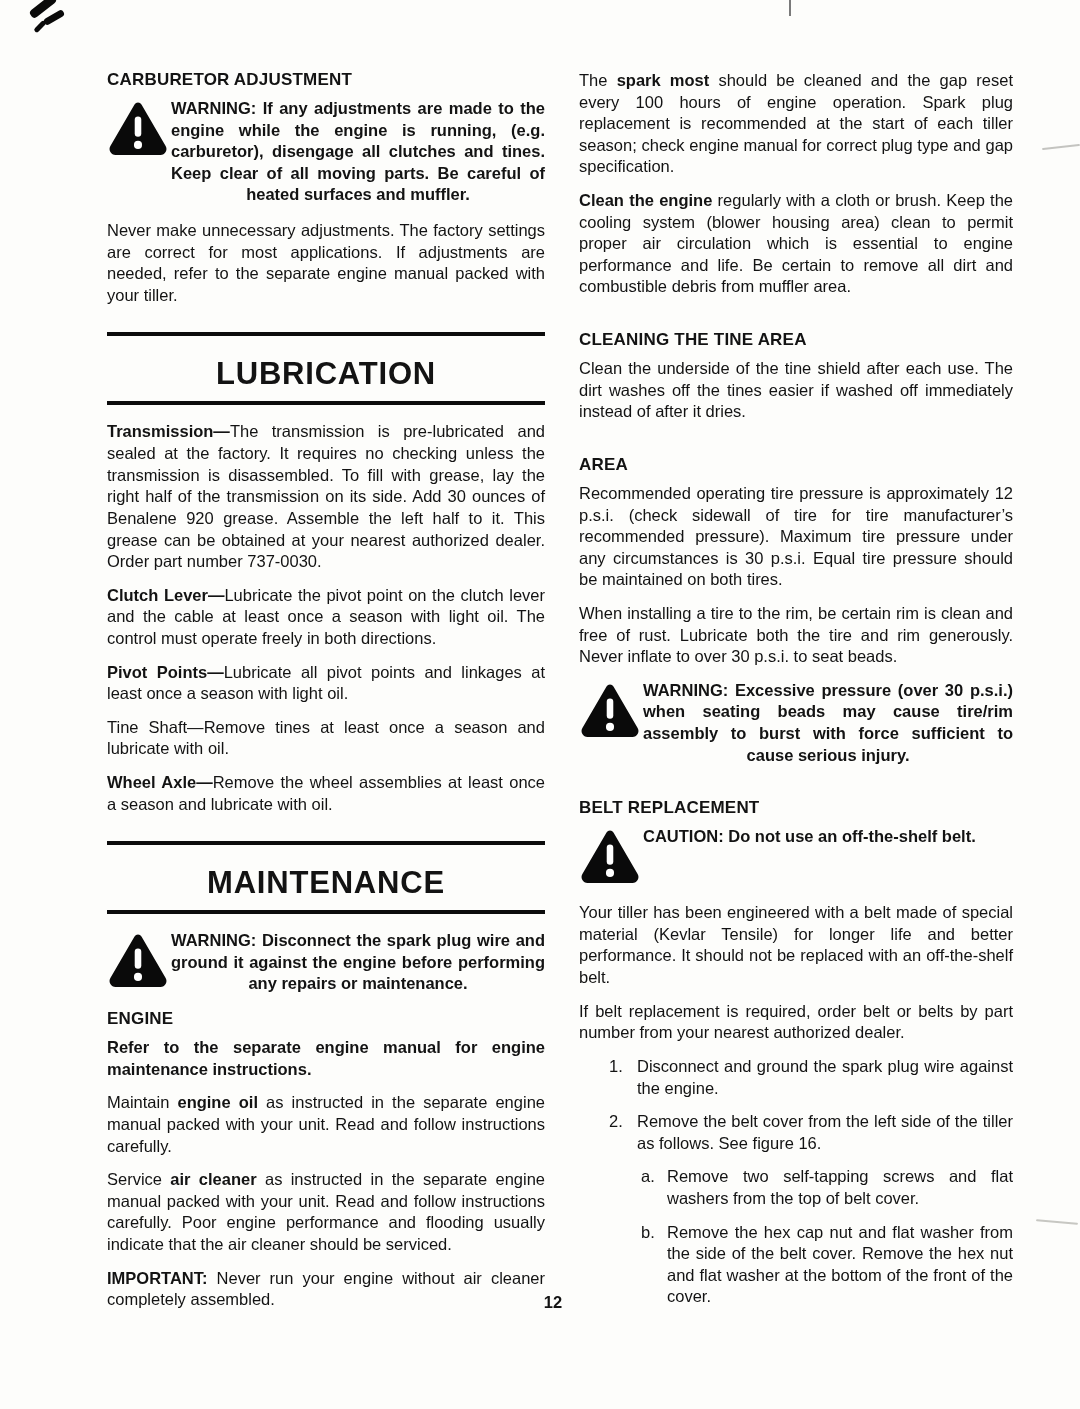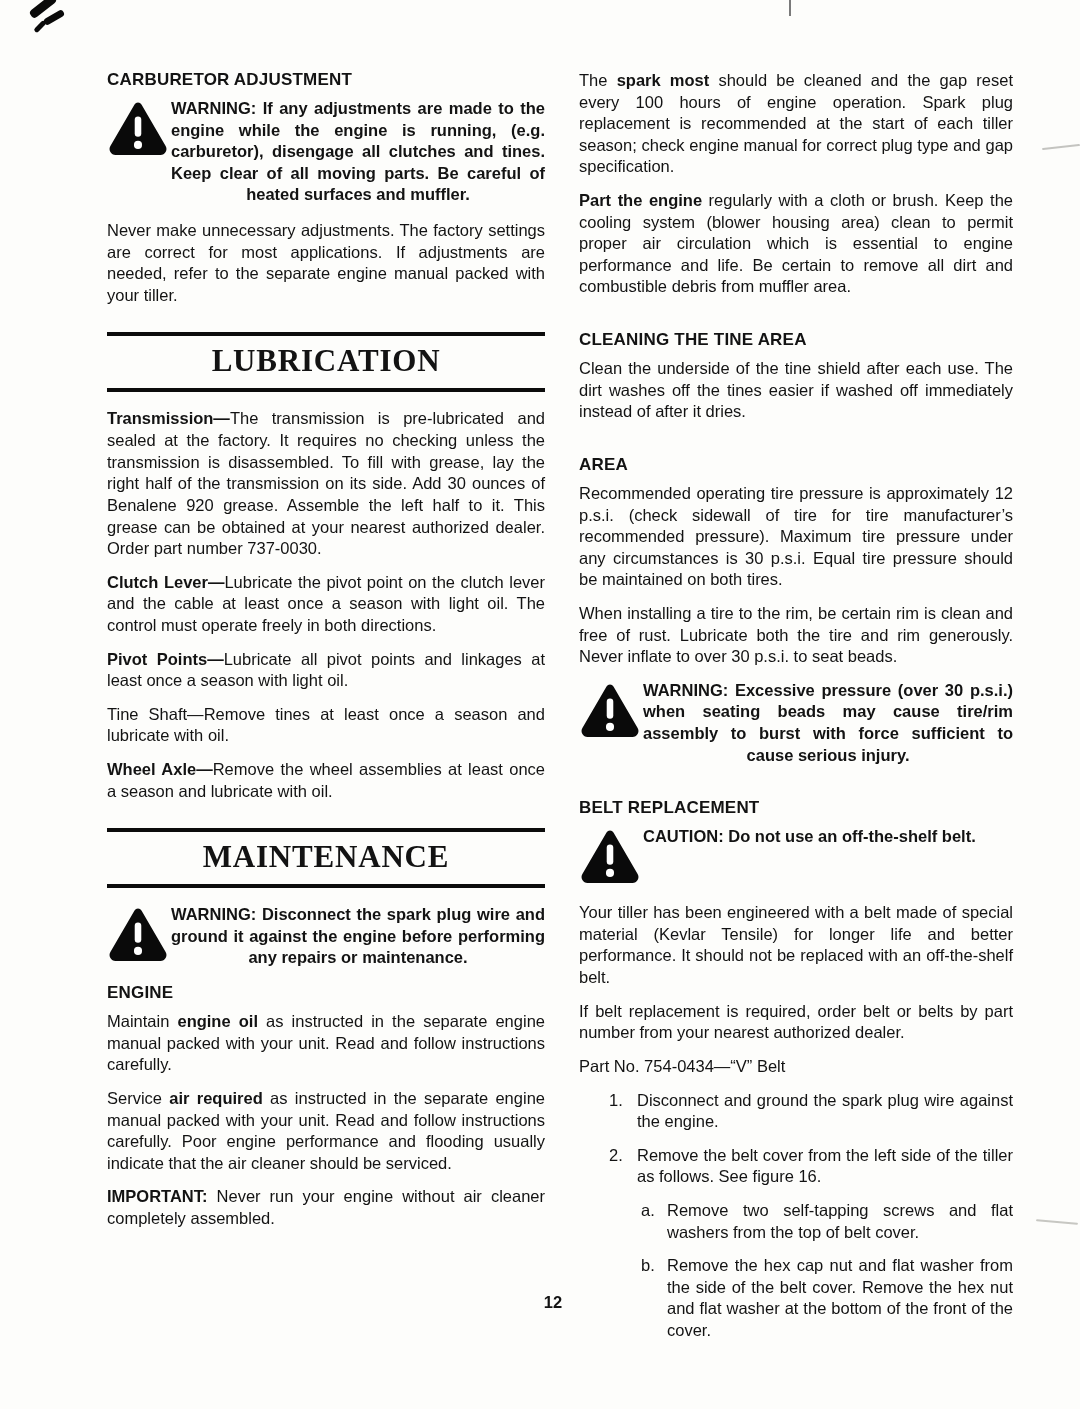--- a/index.html
+++ b/index.html
@@ -51,23 +51,22 @@
     font-weight: bold;
     line-height: 1.31;
     text-align: justify;
   }
   .warn-text.center-last { text-align-last: center; }
 
   .rule-head {
     border-top: 4px solid #0c0c0c;
     border-bottom: 4px solid #0c0c0c;
     text-align: center;
-    padding: 7px 0 9px 0;
+    padding: 20px 0 9px 0;
     margin: 26px 0 16px 0;
-    font-family: Liberation Serif, serif;
   }
   .rule-head h2 {
     font-size: 31px;
     font-weight: bold;
     letter-spacing: 0.8px;
   }
 
   .step { display: flex; gap: 8px; margin: 0 0 12px 30px; }
   .step.sub { margin-left: 62px; }
   .step-num { font-size: 16.5px; line-height: 1.31; min-width: 20px; }
@@ -139,30 +138,31 @@
         <svg viewBox="0 0 64 58" width="62" height="56" aria-hidden="true">
           <path d="M28.4 4.6 L3.4 47.6 a6.2 6.2 0 0 0 5.4 9.3 h46.4 a6.2 6.2 0 0 0 5.4-9.3 L35.6 4.6 a4.2 4.2 0 0 0-7.2 0 Z" fill="#0a0a0a"></path>
           <rect x="28.6" y="17" width="6.8" height="21" rx="3.4" fill="#fff"></rect>
           <circle cx="32" cy="46.5" r="4.2" fill="#fff"></circle>
         </svg>
       </span>
       <p class="warn-text center-last">WARNING: Disconnect the spark plug wire and ground it against the engine before performing any repairs or maintenance.</p>
     </div>
 
     <h3 class="sec">ENGINE</h3>
+    <p class="body bold">Refer to the separate engine manual for engine maintenance instructions.</p>
     <p class="body"><span>Maintain </span><span style="font-weight: bold;">engine oil</span><span> as instructed in the separate engine manual packed with your unit. Read and follow instructions carefully.</span></p>
-    <p class="body"><span>Service </span><span style="font-weight: bold;">air required</span><span> as instructed in the separate engine manual packed with your unit. Read and follow instructions carefully. Poor engine performance and flooding usually indicate that the air cleaner should be serviced.</span></p>
+    <p class="body"><span>Service </span><span style="font-weight: bold;">air cleaner</span><span> as instructed in the separate engine manual packed with your unit. Read and follow instructions carefully. Poor engine performance and flooding usually indicate that the air cleaner should be serviced.</span></p>
     <p class="body"><span style="font-weight: bold;">IMPORTANT: </span><span>Never run your engine without air cleaner completely assembled.</span></p>
 
   </div>
 
   <div class="col right">
 
     <p class="body"><span>The </span><span style="font-weight: bold;">spark most</span><span> should be cleaned and the gap reset every 100 hours of engine operation. Spark plug replacement is recommended at the start of each tiller season; check engine manual for correct plug type and gap specification.</span></p>
-    <p class="body"><span style="font-weight: bold;">Part the engine</span><span> regularly with a cloth or brush. Keep the cooling system (blower housing area) clean to permit proper air circulation which is essential to engine performance and life. Be certain to remove all dirt and combustible debris from muffler area.</span></p>
+    <p class="body"><span style="font-weight: bold;">Clean the engine</span><span> regularly with a cloth or brush. Keep the cooling system (blower housing area) clean to permit proper air circulation which is essential to engine performance and life. Be certain to remove all dirt and combustible debris from muffler area.</span></p>
 
     <h3 class="sec spaced">CLEANING THE TINE AREA</h3>
     <p class="body">Clean the underside of the tine shield after each use. The dirt washes off the tines easier if washed off immediately instead of after it dries.</p>
 
     <h3 class="sec spaced">AREA</h3>
     <p class="body">Recommended operating tire pressure is approximately 12 p.s.i. (check sidewall of tire for tire manufacturer’s recommended pressure). Maximum tire pressure under any circumstances is 30 p.s.i. Equal tire pressure should be maintained on both tires.</p>
     <p class="body">When installing a tire to the rim, be certain rim is clean and free of rust. Lubricate both the tire and rim generously. Never inflate to over 30 p.s.i. to seat beads.</p>
 
     <div class="warn">
       <span class="warn-icon">
@@ -183,21 +183,20 @@
           <path d="M28.4 4.6 L3.4 47.6 a6.2 6.2 0 0 0 5.4 9.3 h46.4 a6.2 6.2 0 0 0 5.4-9.3 L35.6 4.6 a4.2 4.2 0 0 0-7.2 0 Z" fill="#0a0a0a"></path>
           <rect x="28.6" y="17" width="6.8" height="21" rx="3.4" fill="#fff"></rect>
           <circle cx="32" cy="46.5" r="4.2" fill="#fff"></circle>
         </svg>
       </span>
       <p class="warn-text">CAUTION: Do not use an off-the-shelf belt.</p>
     </div>
 
     <p class="body">Your tiller has been engineered with a belt made of special material (Kevlar Tensile) for longer life and better performance. It should not be replaced with an off-the-shelf belt.</p>
     <p class="body">If belt replacement is required, order belt or belts by part number from your nearest authorized dealer.</p>
-    <p class="body noline">Part No. 754-0434—“V” Belt</p>
 
     <div class="step">
       <span class="step-num">1.</span>
       <p class="step-text">Disconnect and ground the spark plug wire against the engine.</p>
     </div>
     <div class="step">
       <span class="step-num">2.</span>
       <p class="step-text">Remove the belt cover from the left side of the tiller as follows. See figure 16.</p>
     </div>
     <div class="step sub">

